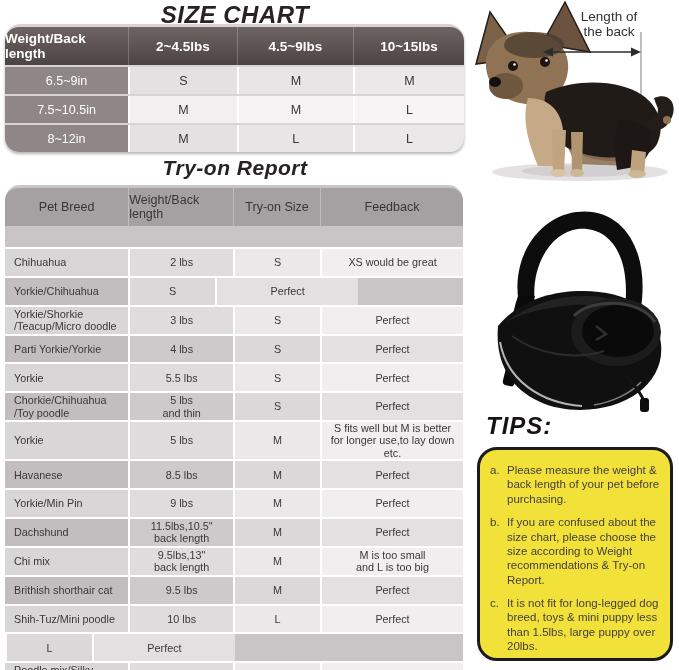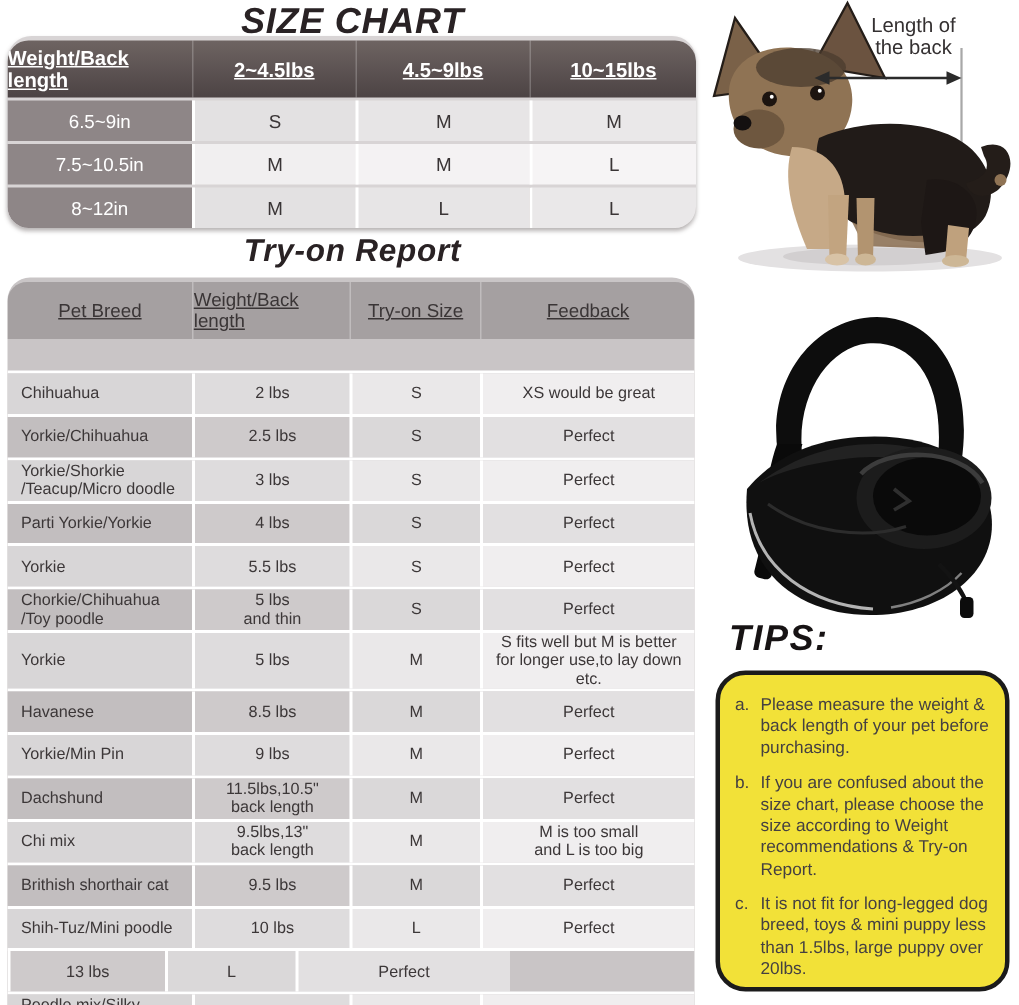--- a/index.html
+++ b/index.html
@@ -25,21 +25,21 @@
     padding-top:3px; overflow:hidden;
     box-shadow:0 2px 3px rgba(96,86,86,.45);
   }
   #sc-header {
     display:flex; height:38px;
     background:linear-gradient(#6e6462, #4c4344);
     border-radius:14px 14px 0 0;
   }
   .hcell {
     display:flex; align-items:center; justify-content:center;
-    color:#ffffff; font-weight:bold; font-size:13.5px;text-decoration:underline;
+    color:#ffffff; font-weight:bold; font-size:13.5px;
   }
   #sc-header .c0, .sc-row .c0 { width:26.8%; }
   #sc-header .c1, .sc-row .c1 { width:23.7%; }
   #sc-header .c2, .sc-row .c2 { width:25.3%; }
   #sc-header .c3, .sc-row .c3 { width:24.2%; }
   #sc-header .hcell + .hcell { border-left:1px solid rgba(255,255,255,.22); }
 
   .sc-row { display:flex; height:27px; margin-top:2px; }
   .sc-row .cell {
     display:flex; align-items:center; justify-content:center;
@@ -153,21 +153,20 @@
   </div>
   <div id="tr-body">
       <div class="tr-row">
         <div class="cell c0">Chihuahua</div>
         <div class="cell c1">2 lbs</div>
         <div class="cell c2">S</div>
         <div class="cell c3">XS would be great</div>
       </div>
       <div class="tr-row">
         <div class="cell c0">Yorkie/Chihuahua</div>
-        <div class="cell c1">2.5 lbs</div>
         <div class="cell c2">S</div>
         <div class="cell c3">Perfect</div>
       </div>
       <div class="tr-row">
         <div class="cell c0">Yorkie/Shorkie
 /Teacup/Micro doodle</div>
         <div class="cell c1">3 lbs</div>
         <div class="cell c2">S</div>
         <div class="cell c3">Perfect</div>
       </div>
@@ -231,21 +230,20 @@
         <div class="cell c2">M</div>
         <div class="cell c3">Perfect</div>
       </div>
       <div class="tr-row">
         <div class="cell c0">Shih-Tuz/Mini poodle</div>
         <div class="cell c1">10 lbs</div>
         <div class="cell c2">L</div>
         <div class="cell c3">Perfect</div>
       </div>
       <div class="tr-row">
-        <div class="cell c1">13 lbs</div>
         <div class="cell c2">L</div>
         <div class="cell c3">Perfect</div>
       </div>
       <div class="tr-row">
         <div class="cell c0">Poodle mix/Silky
 Terrior</div>
         <div class="cell c1">14 lbs</div>
         <div class="cell c2">L</div>
         <div class="cell c3">Perfect</div>
       </div>

